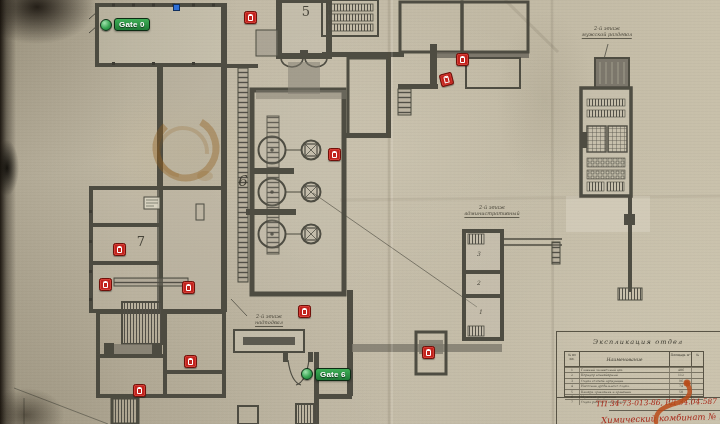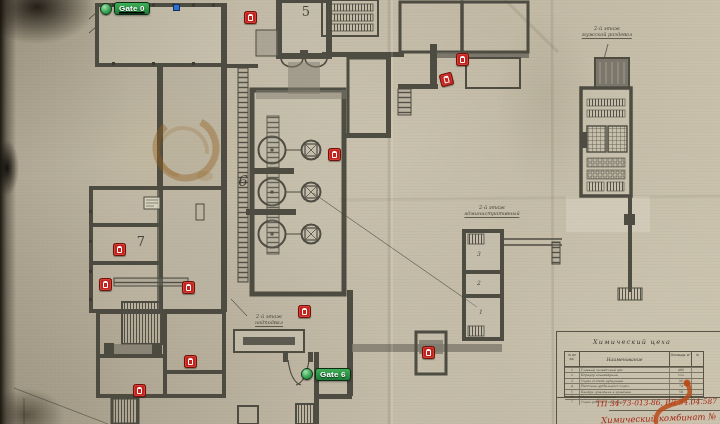--- a/index.html
+++ b/index.html
@@ -241,21 +241,21 @@
     <ellipse cx="205" cy="176" rx="8" ry="5" fill="rgba(146,96,30,0.18)"></ellipse>
 
     <line x1="389" y1="0" x2="389" y2="424" stroke="rgba(85,78,60,0.14)" stroke-width="2.5"></line>
     <line x1="392" y1="0" x2="392" y2="424" stroke="rgba(255,252,240,0.18)" stroke-width="1.5"></line>
     <line x1="552" y1="0" x2="553" y2="424" stroke="rgba(85,78,60,0.12)" stroke-width="2.5"></line>
     <path d="M505,0 L558,52" stroke="rgba(85,78,60,0.12)" stroke-width="3" fill="none"></path>
     <line x1="340" y1="200" x2="720" y2="196" stroke="rgba(85,78,60,0.08)" stroke-width="3"></line>
   </svg>
 
   <div class="titleblock">
-    <div class="tb-header">Химический цеха</div>
+    <div class="tb-header">Экспликация отдел</div>
     <div class="tb-table">
       <div class="tb-thead">
         <div class="c1">№ по пл.</div>
         <div class="c2">Наименование</div>
         <div class="c3">Площадь м²</div>
         <div class="c4">№</div>
       </div>
       <div id="tbRows">
           <div class="tb-row">
             <div class="cell num">1</div>
@@ -336,21 +336,21 @@
       <div class="marker" style="left: 183.5px; top: 354.5px;">
         <div class="door"></div>
       </div>
       <div class="marker" style="left: 132.5px; top: 383.5px;">
         <div class="door"></div>
       </div>
       <div class="marker" style="left: 421.5px; top: 345.5px;">
         <div class="door"></div>
       </div>
       <div class="bluemark" style="left: 172.5px; top: 3.5px;"></div>
-      <div class="gate" style="left: 100px; top: 2px; text-decoration: underline;">
+      <div class="gate" style="left: 100px; top: 18px;">
         <div class="gate-dot"></div>
         <div class="gate-pill">Gate 0</div>
       </div>
       <div class="gate" style="left: 301px; top: 367.5px;">
         <div class="gate-dot"></div>
         <div class="gate-pill">Gate 6</div>
       </div>
       <div class="room-label" style="left: 306px; top: 11px; font-size: 13px;">5</div>
       <div class="room-label" style="left: 243px; top: 181px; font-size: 15px; font-style: italic;">6</div>
       <div class="room-label" style="left: 141px; top: 241px; font-size: 13px;">7</div>

